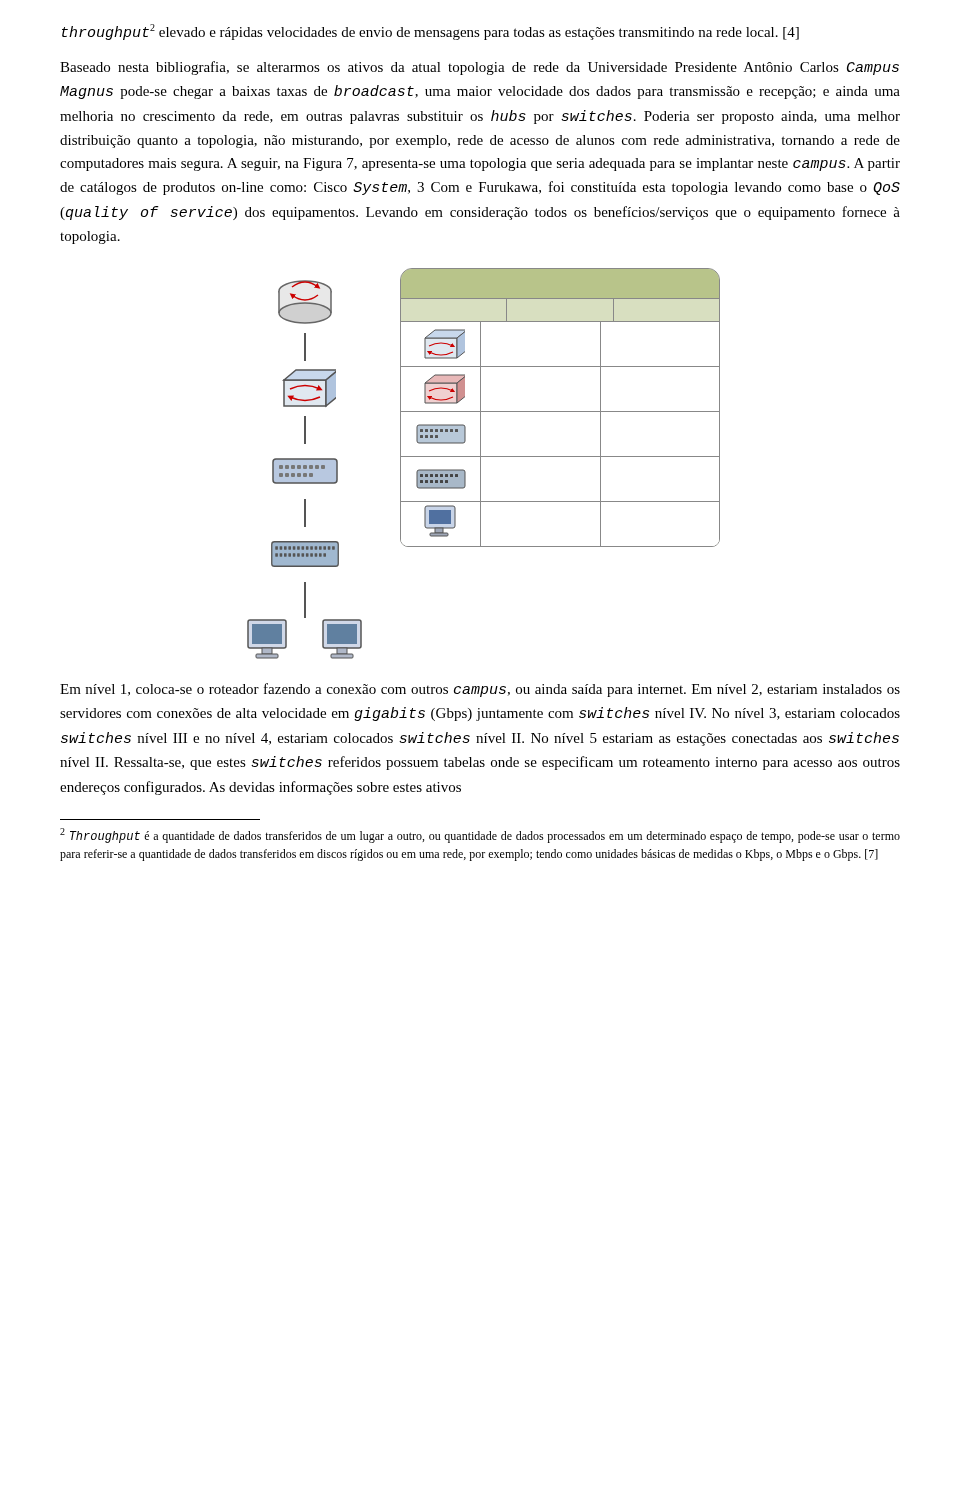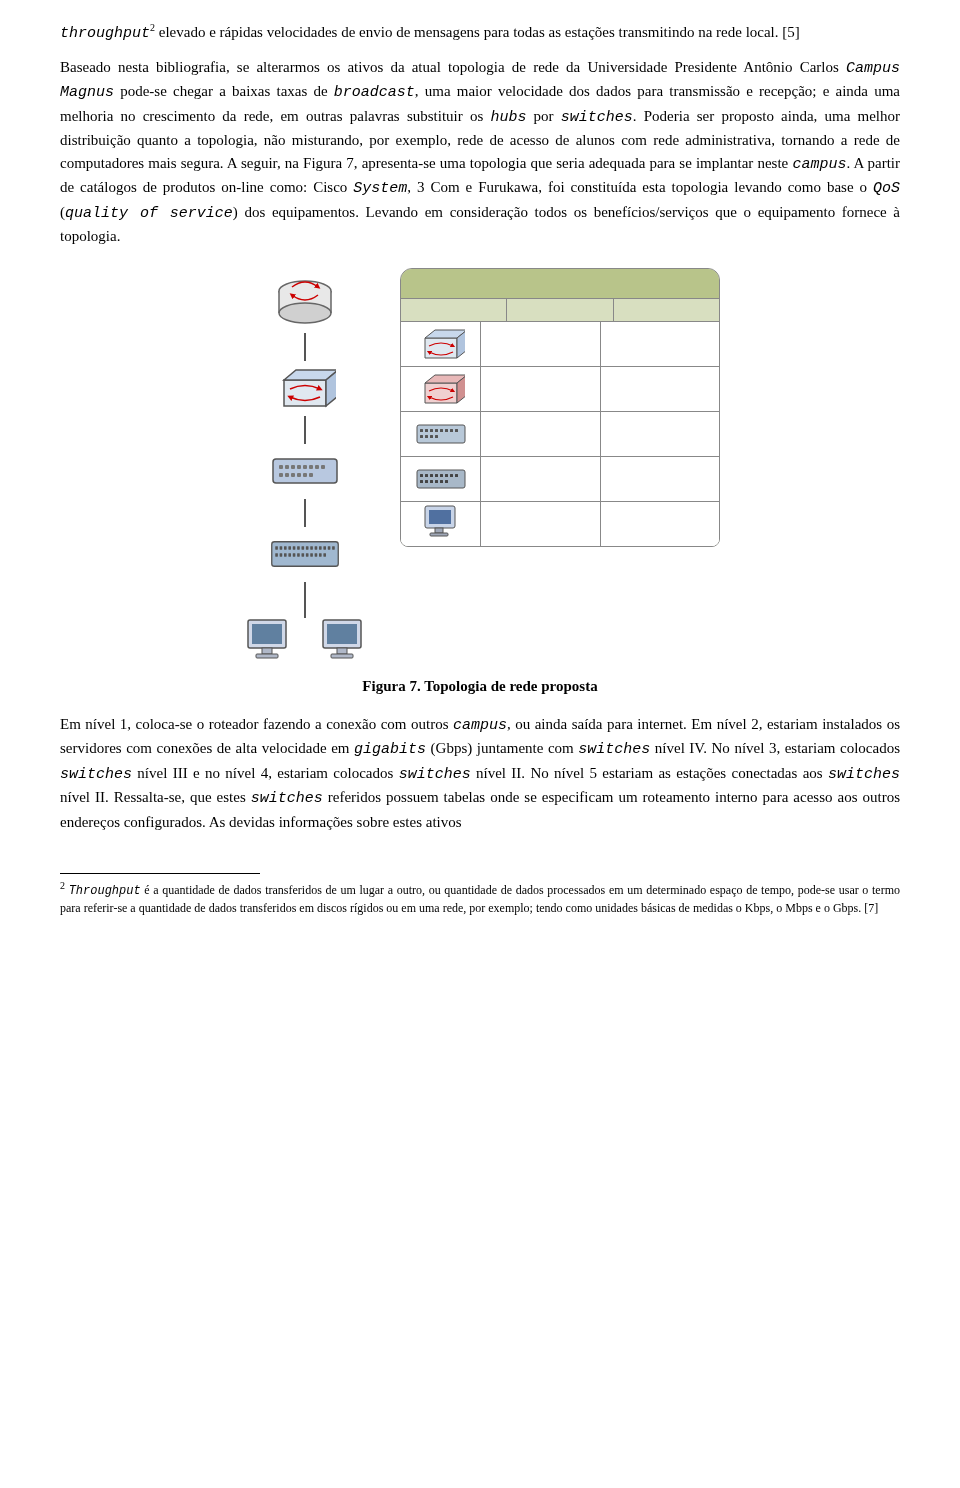--- a/index.html
+++ b/index.html
@@ -155,21 +155,21 @@
       margin-top: 0;
     }
   </style>
 </head>
 <body>
 
 <div class="page-content">
 
   <div class="text-block">
     <p>
-      <em>throughput</em><sup>2</sup><span> elevado e rápidas velocidades de envio de mensagens para todas as estações transmitindo na rede local. [5]</span>
+      <em>throughput</em><sup>2</sup><span> elevado e rápidas velocidades de envio de mensagens para todas as estações transmitindo na rede local. [4]</span>
     </p>
   </div>
 
   <div class="text-block">
     <p>
       Baseado nesta bibliografia, se alterarmos os ativos da atual topologia de rede da Universidade Presidente Antônio Carlos <em>Campus Magnus</em> pode-se chegar a baixas taxas de <em>broadcast</em>, uma maior velocidade dos dados para transmissão e recepção; e ainda uma melhoria no crescimento da rede, em outras palavras substituir os <em>hubs</em> por <em>switches</em>. Poderia ser proposto ainda, uma melhor distribuição quanto a topologia, não misturando, por exemplo, rede de acesso de alunos com rede administrativa, tornando a rede de computadores mais segura. A seguir, na Figura 7, apresenta-se uma topologia que seria adequada para se implantar neste <em>campus</em>. A partir de catálogos de produtos on-line como: Cisco <em>System</em>, 3 Com e Furukawa, foi constituída esta topologia levando como base o <em>QoS</em> (<em>quality of service</em>) dos equipamentos. Levando em consideração todos os benefícios/serviços que o equipamento fornece à topologia.
     </p>
   </div>
 
   <div class="figure-area">
@@ -416,27 +416,26 @@
               <rect x="11" y="29" width="18" height="3" rx="1" fill="#a0a8b8" stroke="#555" stroke-width="1"></rect>
             </svg>
           </div>
           <div class="rack-data-cell"></div>
           <div class="rack-data-cell"></div>
         </div>
       </div>
     </div>
   </div>
 
-  <p class="figure-caption">Figura 7. Topologia de rede proposta</p>
 
   <div class="text-block">
     <p>
       Em nível 1, coloca-se o roteador fazendo a conexão com outros <em>campus</em>, ou ainda saída para internet. Em nível 2, estariam instalados os servidores com conexões de alta velocidade em <em>gigabits</em> (Gbps) juntamente com <em>switches</em> nível IV. No nível 3, estariam colocados <em>switches</em> nível III e no nível 4, estariam colocados <em>switches</em> nível II. No nível 5 estariam as estações conectadas aos <em>switches</em> nível II. Ressalta-se, que estes <em>switches</em> referidos possuem tabelas onde se especificam um roteamento interno para acesso aos outros endereços configurados. As devidas informações sobre estes ativos
     </p>
   </div>
 
-  <div style="margin-top: 40px;">
+  <div style="margin-top: 21px;">
     <div class="footnote-line"></div>
     <p class="footnote-text">
       <sup>2</sup> <em>Throughput</em> é a quantidade de dados transferidos de um lugar a outro, ou quantidade de dados processados em um determinado espaço de tempo, pode-se usar o termo para referir-se a quantidade de dados transferidos em discos rígidos ou em uma rede, por exemplo; tendo como unidades básicas de medidas o Kbps, o Mbps e o Gbps. [7]
     </p>
   </div>
 </div>
 
 </body></html>

